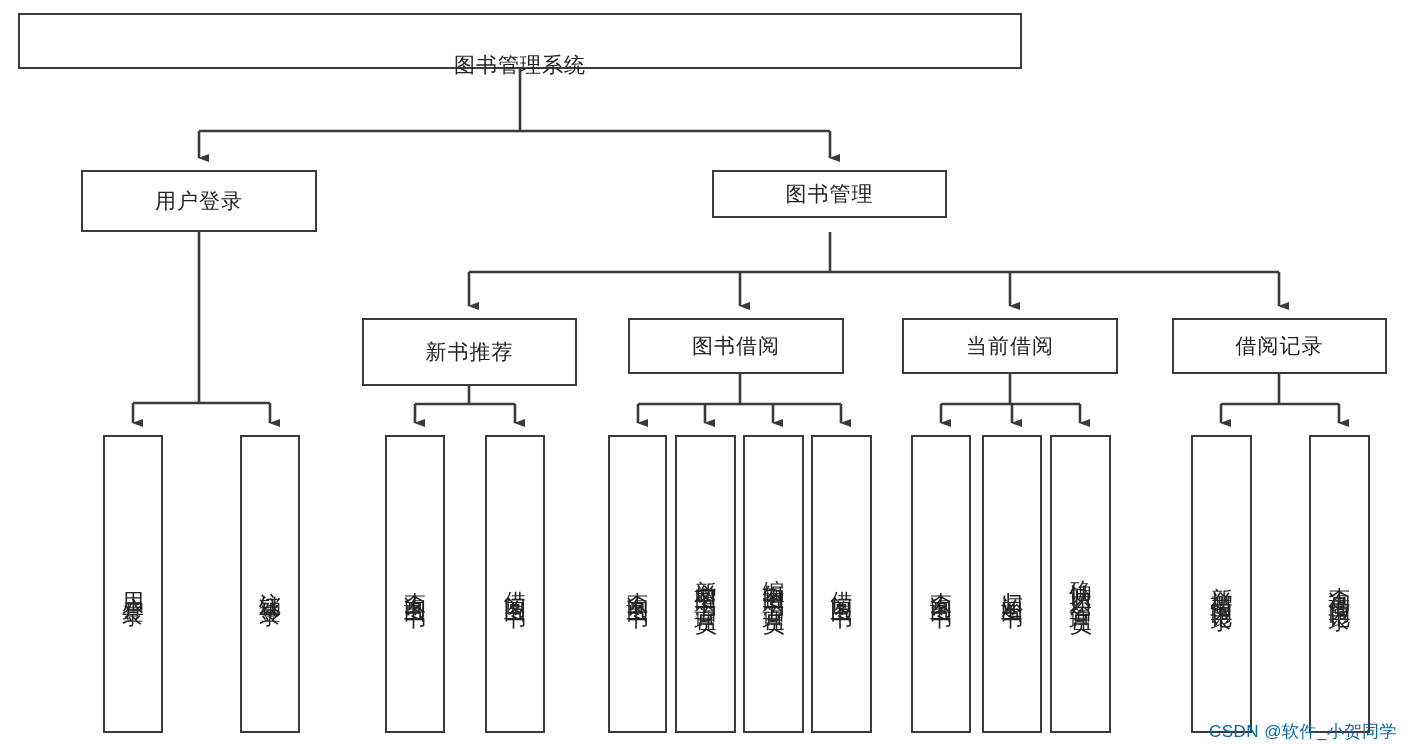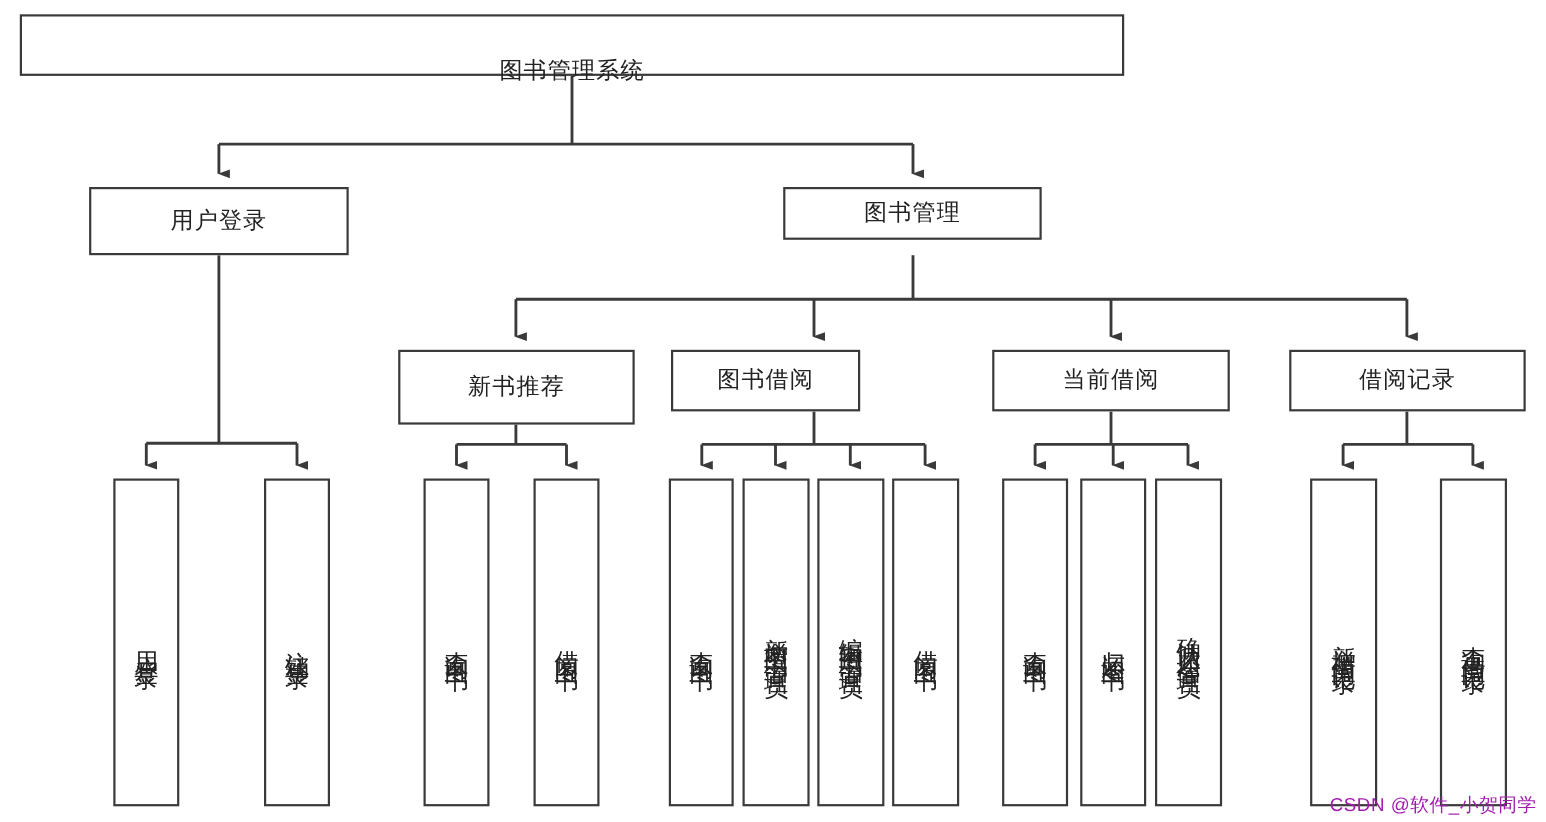--- a/index.html
+++ b/index.html
@@ -58,21 +58,21 @@
     letter-spacing:5px;
     line-height:1;
     white-space:nowrap;
     max-height:282px;
   }
   .watermark{
     position:absolute;
     right:8px;
     bottom:4px;
     font-size:17px;
-    color:#a21caf;
+    color:#0369a1;
     letter-spacing:0.5px;
     white-space:nowrap;
     pointer-events:none;
     text-align:center;
   }
 </style>
 </head>
 <body>
 
 <div id="stage">
@@ -134,21 +134,21 @@
   <div class="node horiz" style="left:81px;top:170px;width:236px;height:62px;">
     <span class="lbl">用户登录</span>
   </div>
   <div class="node horiz" style="left:712px;top:170px;width:235px;height:48px;">
     <span class="lbl">图书管理</span>
   </div>
 
   <div class="node horiz" style="left:362px;top:318px;width:215px;height:68px;">
     <span class="lbl">新书推荐</span>
   </div>
-  <div class="node horiz" style="left:610px;top:318px;width:172px;height:56px;">
+  <div class="node horiz" style="left:628px;top:318px;width:216px;height:56px;">
     <span class="lbl">图书借阅</span>
   </div>
   <div class="node horiz" style="left:902px;top:318px;width:216px;height:56px;">
     <span class="lbl">当前借阅</span>
   </div>
   <div class="node horiz" style="left:1172px;top:318px;width:215px;height:56px;">
     <span class="lbl">借阅记录</span>
   </div>
 
   <div class="node vert" style="left:103px;top:435px;width:60px;height:298px;">

